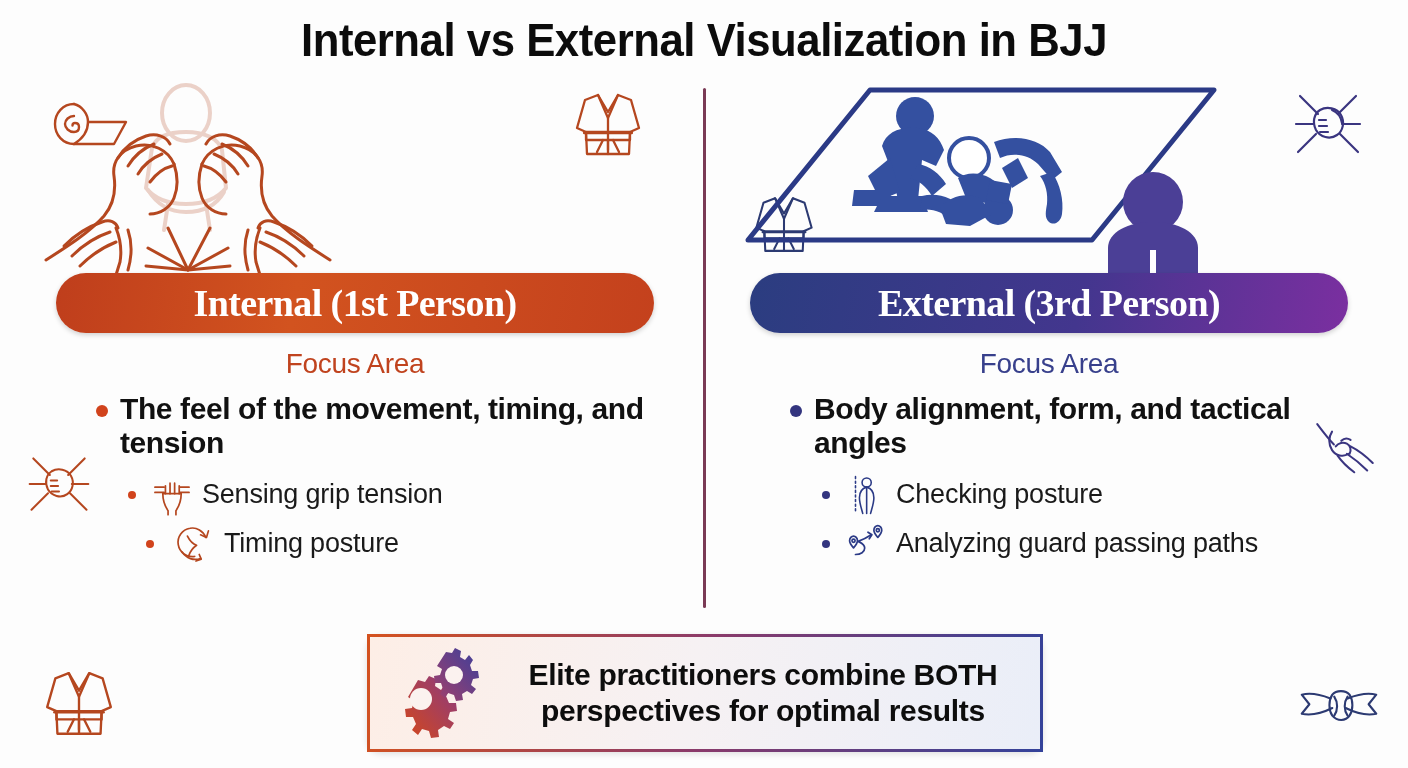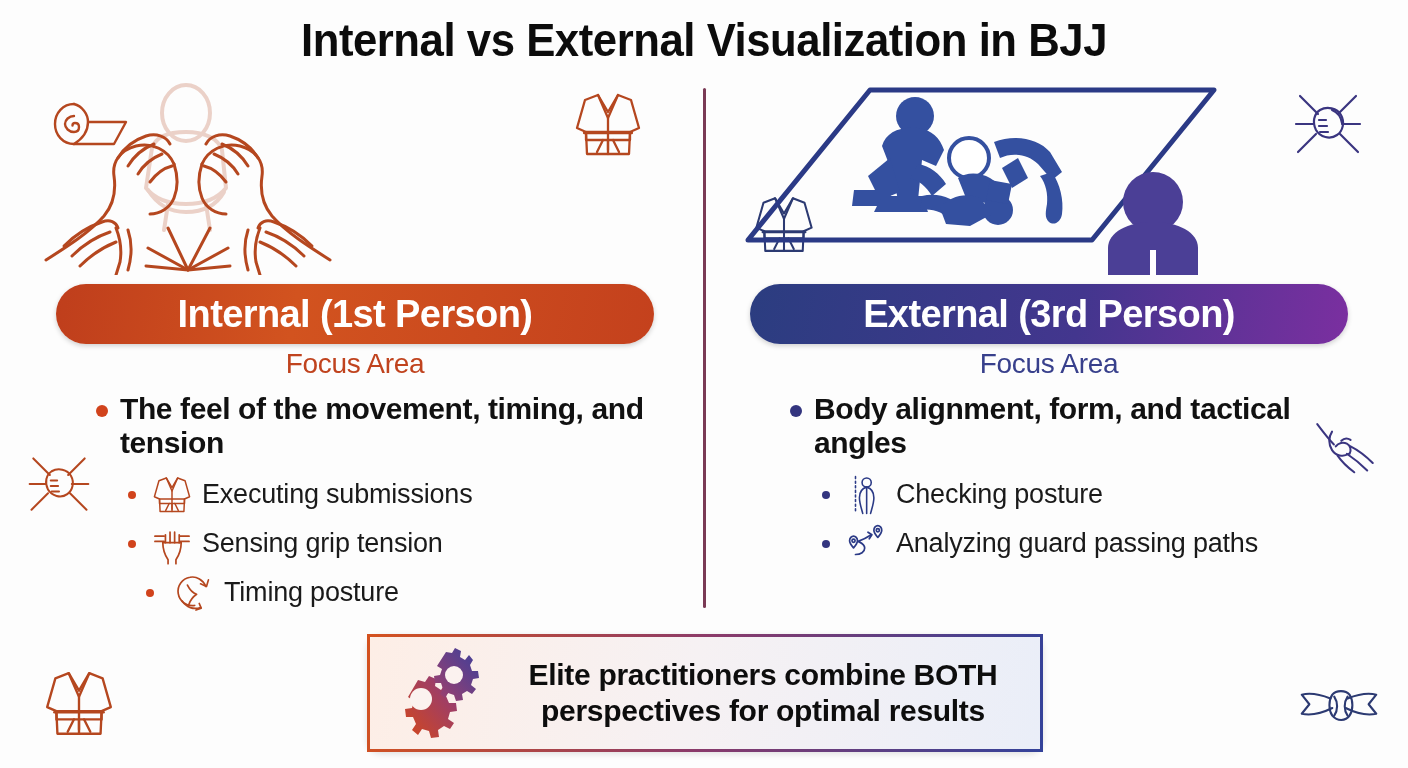--- a/index.html
+++ b/index.html
@@ -63,29 +63,30 @@
     position: absolute;
     top: 0px;
     left: 0;
     width: 660px;
     height: 195px;
   }
 
   
   .banner {
     position: absolute;
-    top: 204px;
+    top: 193px;
     left: 28px;
     width: 598px;
     height: 60px;
     border-radius: 30px;
     display: flex;
     align-items: center;
     justify-content: center;
     box-shadow: 0 2px 5px rgba(0,0,0,0.18);
+    font-family: Liberation Serif, serif;
   }
   .banner-left  { background: linear-gradient(100deg, #bf3e1c 0%, #d2531f 40%, #c4411d 100%); }
   .banner-right { background: linear-gradient(100deg, #2b3d80 0%, #43368e 55%, #7b2fa0 100%); }
   .banner-text {
     color: #ffffff;
     font-size: 38px;
     font-weight: bold;
     letter-spacing: -0.6px;
     white-space: nowrap;
   }
@@ -334,33 +335,20 @@
 
     <div class="focus focus-left">Focus Area</div>
 
     <div class="main-bullet">
       <span class="main-dot dot-left"></span>
       <span class="main-text">The feel of the movement, timing, and tension</span>
     </div>
 
     <div class="sub-list">
 
-      <div class="sub-item">
-        <span class="sub-dot dot-left"></span>
-        <span class="sub-icon">
-          <svg width="42" height="42" viewBox="0 0 70 74" fill="none" stroke="#b5471f" stroke-width="2.6" stroke-linecap="round" stroke-linejoin="round">
-            <path d="M25 7 L35 24 L45 7 L58 12 L66 40 L57 44 L56 66 L14 66 L13 44 L4 40 L12 12 Z"></path>
-            <path d="M25 7 L35 30 L45 7"></path>
-            <path d="M35 30 L35 66"></path>
-            <path d="M13 44 L57 44 L57 52 L13 52 Z"></path>
-            <path d="M30 52 L24 64 M40 52 L46 64 M35 52 L35 62"></path>
-          </svg>
-        </span>
-        <span class="sub-label">Executing submissions</span>
-      </div>
 
       <div class="sub-item">
         <span class="sub-dot dot-left"></span>
         <span class="sub-icon">
           <svg width="42" height="42" viewBox="0 0 64 64" fill="none" stroke="#b5471f" stroke-width="2.6" stroke-linecap="round" stroke-linejoin="round">
             <path d="M22 18 L22 30 M29 14 L29 30 M36 14 L36 30 M43 18 L43 30"></path>
             <path d="M18 30 C18 42 22 50 26 56 L26 62"></path>
             <path d="M46 30 C46 42 42 50 38 56 L38 62"></path>
             <path d="M18 30 L46 30"></path>
             <path d="M6 20 L20 20 M6 28 L20 28 M44 20 L58 20 M44 28 L58 28"></path>

